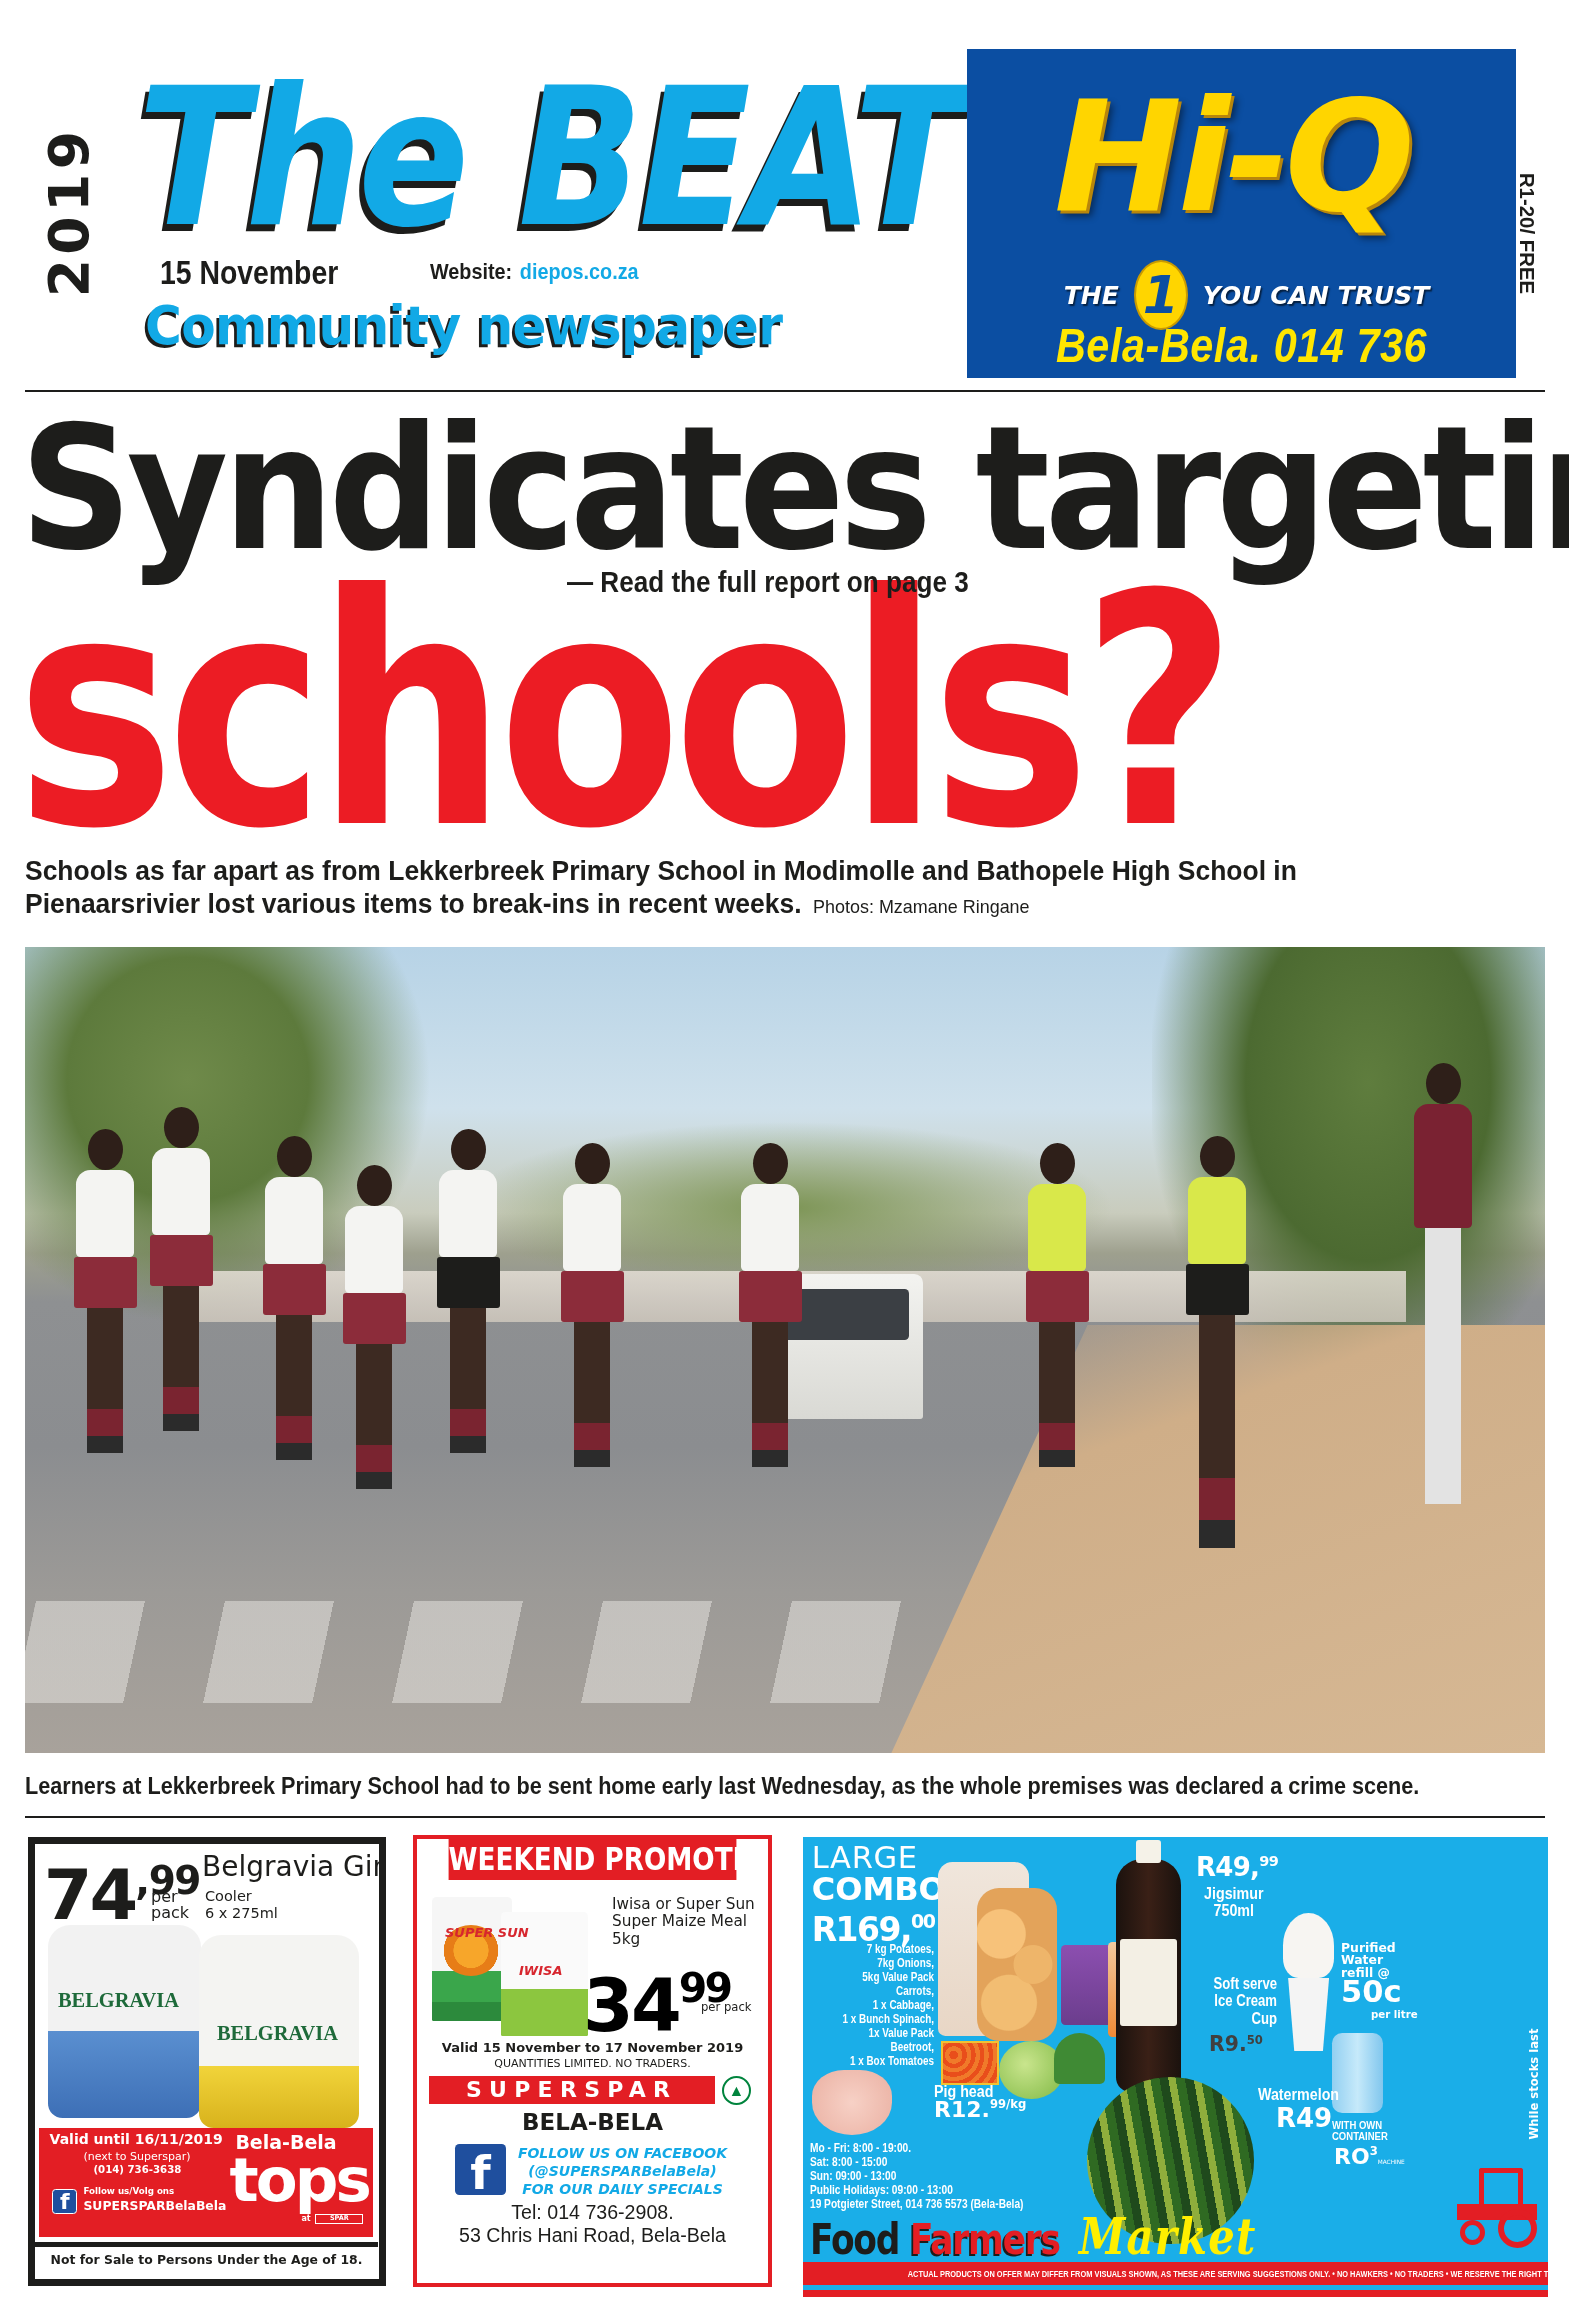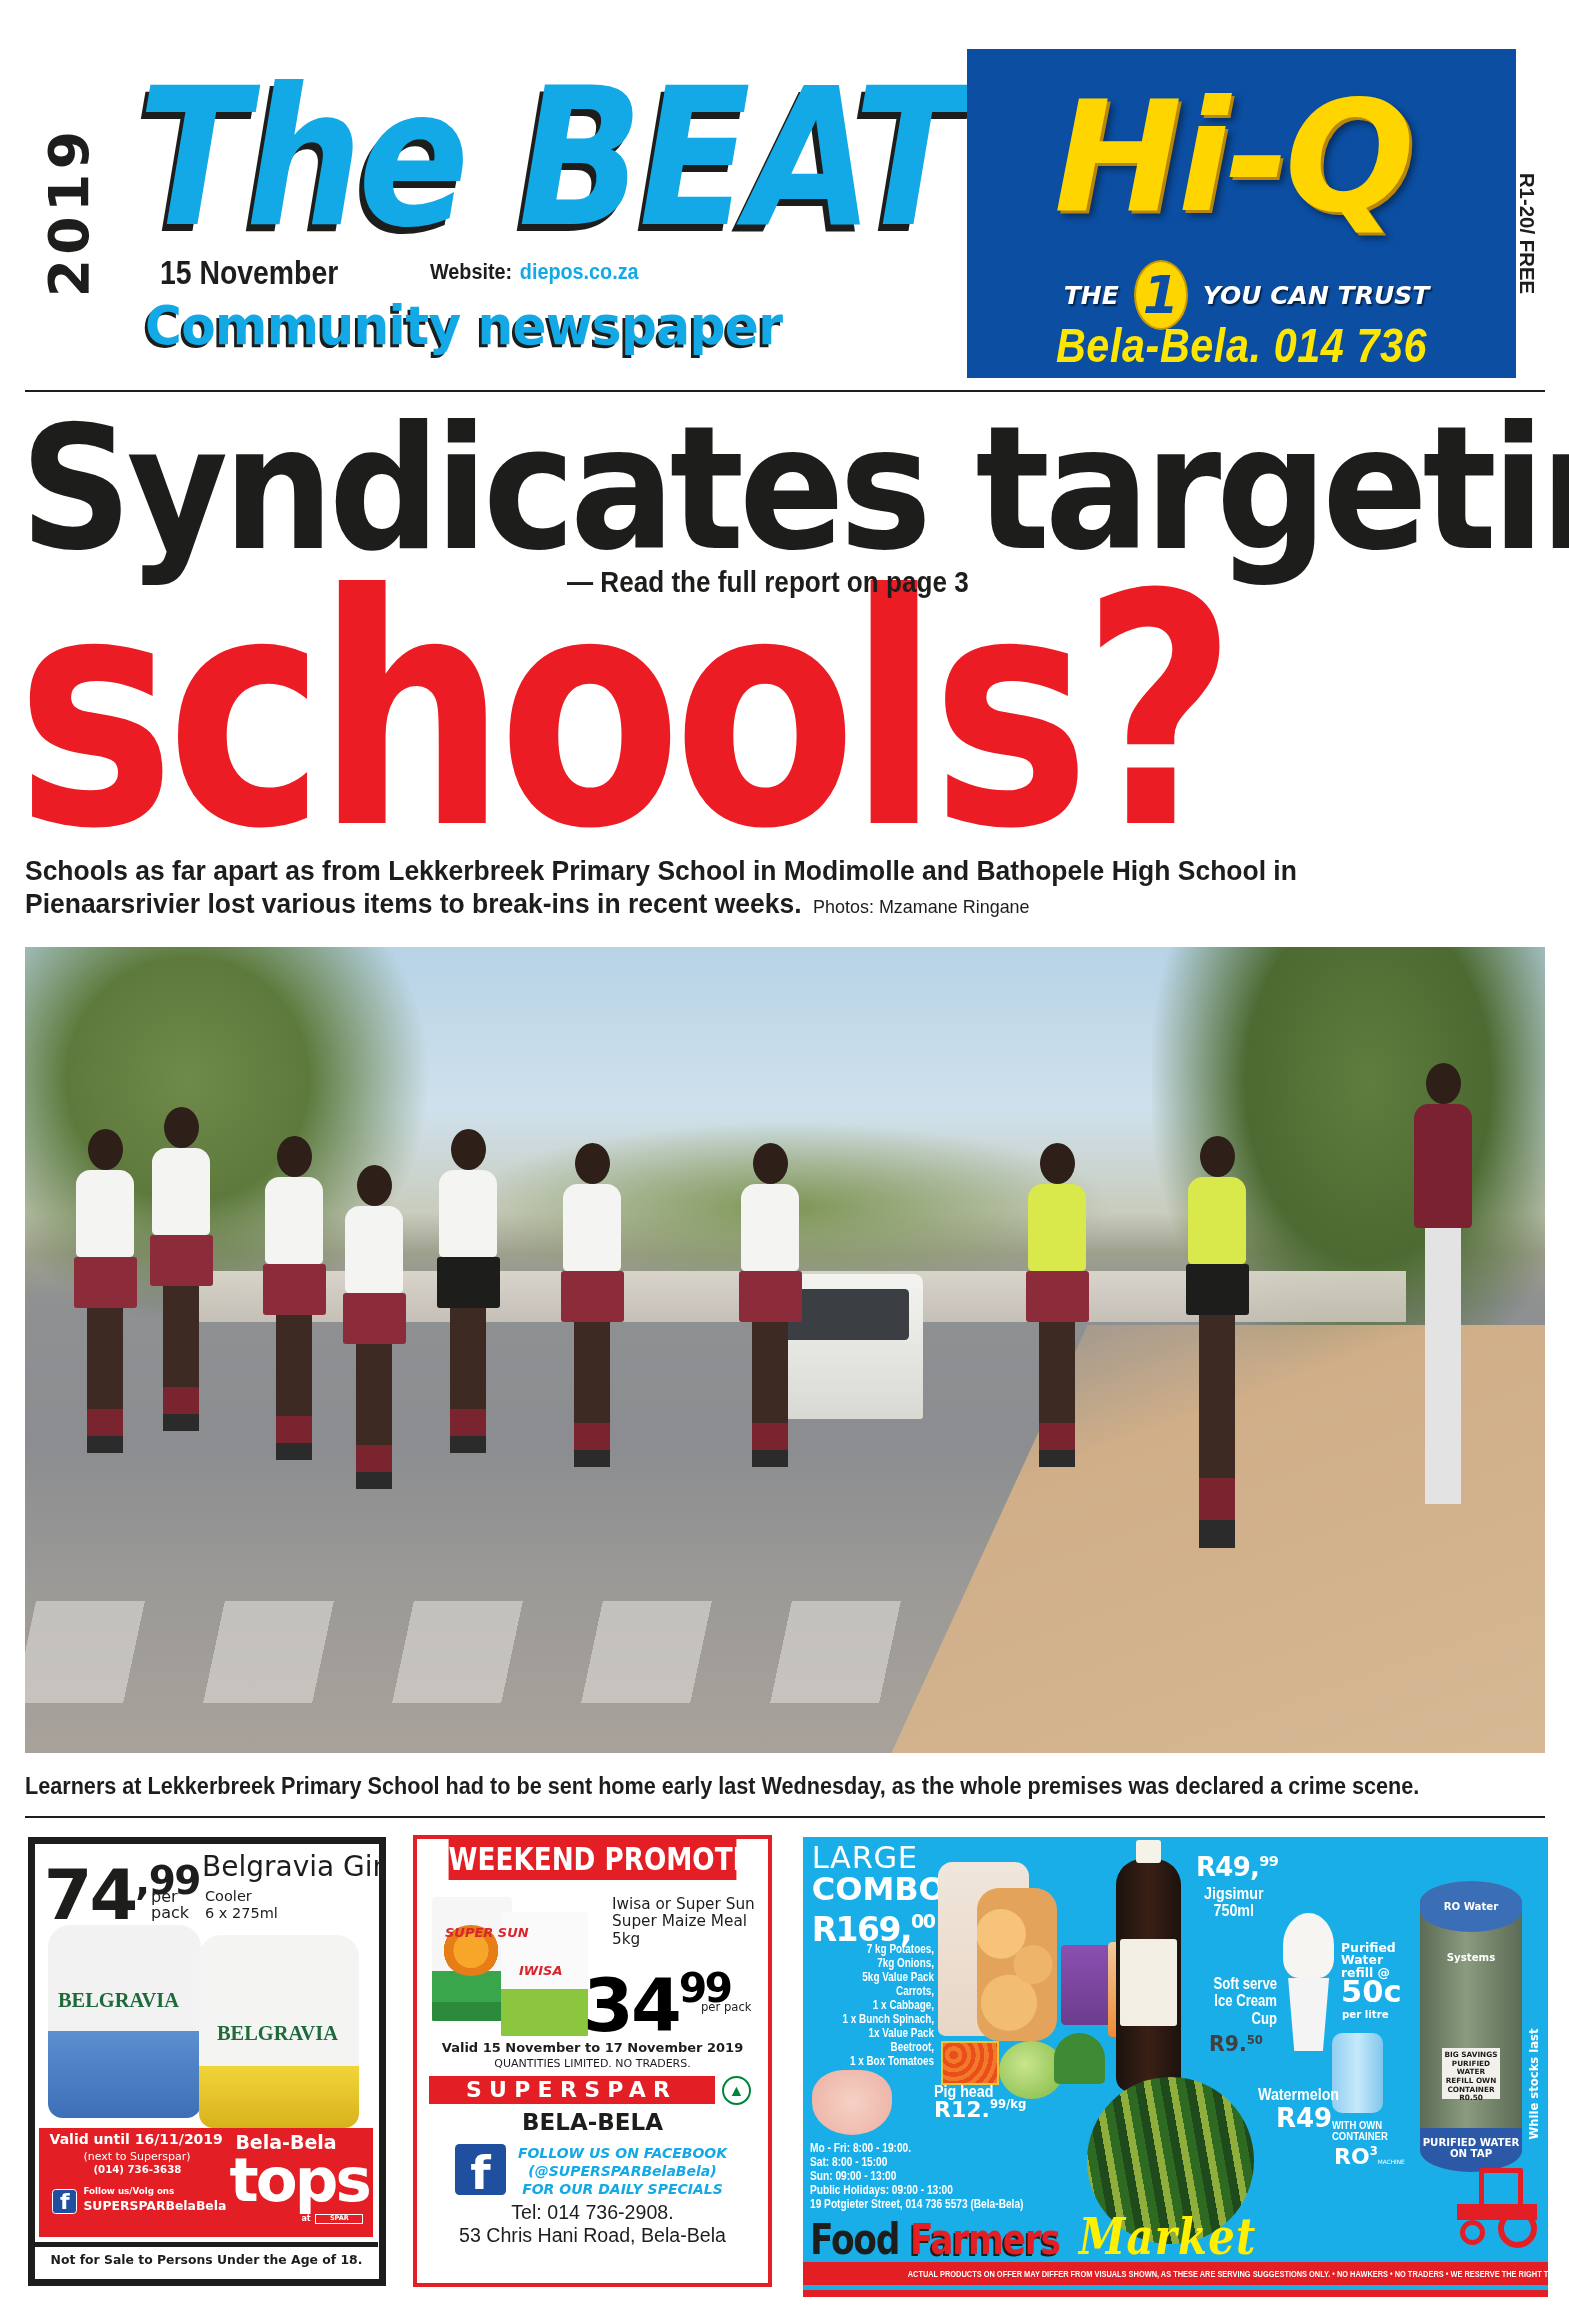--- a/index.html
+++ b/index.html
@@ -153,21 +153,21 @@
   .jig-price sup { font-size: 14.5px; vertical-align: 10.2px; }
   .jig-name { position:absolute; left: 398px; top: 48px; font-family:"Liberation Sans", sans-serif; font-weight:700; font-size: 17.4px; line-height: 17.4px; color:#fff; text-align:center; transform: scaleX(0.82); transform-origin:left top; }
   .soft-text { position:absolute; left: 387px; top: 138px; width: 87px; text-align:right; font-family:"Liberation Sans", sans-serif; font-weight:700; font-size: 16px; line-height: 17.4px; color:#fff; transform: scaleX(0.82); transform-origin:right top; }
   .soft-price { position:absolute; left: 406px; top: 195px; font-family:"DejaVu Sans", sans-serif; font-weight:900; font-size: 20.4px; color:#404040; }
   .soft-price sup { font-size: 11.6px; vertical-align: 7.3px; }
   .icecream { position:absolute; left: 480px; top: 76px; width: 51px; height: 145px; }
   .icecream .swirl { width: 51px; height: 65px; background:#f7f5f2; border-radius: 50% 50% 30% 30%; }
   .icecream .cup { width: 41px; margin-left: 5.1px; height: 73px; background:#f4f4f4; clip-path: polygon(0 0, 100% 0, 85% 100%, 15% 100%); }
   .water-text { position:absolute; left: 538px; top: 105px; font-family:"DejaVu Sans", sans-serif; font-weight:900; font-size: 12.4px; line-height: 12.4px; color:#fff; }
   .water-50 { position:absolute; left: 538px; top: 140px; font-family:"DejaVu Sans", sans-serif; font-weight:900; font-size: 30.5px; line-height: 30.5px; color:#fff; }
-  .water-per { position:absolute; left: 539px; top: 172px; font-family:"DejaVu Sans", sans-serif; font-weight:700; font-size: 10.2px; color:#fff; }
+  .water-per { position:absolute; left: 568px; top: 172px; font-family:"DejaVu Sans", sans-serif; font-weight:700; font-size: 10.2px; color:#fff; }
   .jug { position:absolute; left: 529px; top: 196px; width: 51px; height: 80px; background: linear-gradient(90deg,#9fd3f2,#d9f0fc,#8cc9ee); border-radius: 10.2px; opacity: .9; }
   .own-text { position:absolute; left: 529px; top: 282px; font-family:"Liberation Sans", sans-serif; font-weight:700; font-size: 11.6px; line-height: 11px; color:#fff; transform: scaleX(0.82); transform-origin:left top; }
   .ro3 { position:absolute; left: 531px; top: 307px; font-family:"DejaVu Sans", sans-serif; font-weight:900; font-size: 22px; color:#fff; }
   .ro3 sup { font-size: 11.6px; vertical-align: 8.7px; }
   .ro3 small { font-size: 5.8px; font-weight: 400; }
   .tank { position:absolute; left: 617px; top: 44px; width: 102px; height: 291px; border-radius: 51px / 22px; background: linear-gradient(90deg,#5c6b55,#8a9b7f 45%,#5c6b55); }
   .tank-top { position:absolute; left: 0; top: 0; width: 102px; height: 51px; border-radius: 51px / 22px; background:#3a6fb8; color:#fff; font-family:"DejaVu Sans", sans-serif; font-weight:900; font-size: 10.2px; text-align:center; line-height: 51px; }
   .tank-band { position:absolute; left: 0; bottom: 0; width: 102px; height: 44px; border-radius: 0 0 51px 51px / 0 0 22px 22px; background:#2c58a8; color:#fff; font-family:"DejaVu Sans", sans-serif; font-weight:900; font-size: 10.2px; text-align:center; line-height: 11.6px; padding-top: 8.7px; }
   .tank-sign { position:absolute; left: 22px; top: 167px; width: 58px; height: 51px; background:#f2f0ea; color:#1d1d1b; font-family:"DejaVu Sans", sans-serif; font-weight:900; font-size: 7.3px; text-align:center; line-height: 8.7px; padding-top: 2.9px; }
   .stocks { position:absolute; left: 718px; top: 145px; width: 26px; height: 204px; display:flex; align-items:center; justify-content:center; }
@@ -389,25 +389,20 @@
         <div class="cup"></div>
       </div>
 
     <div class="water-text" style="width:73px">Purified Water refill @</div>
     <div class="water-50">50c</div>
     <div class="water-per">per litre</div>
     <div class="jug"></div>
     <div class="own-text" style="width:80px">WITH OWN CONTAINER</div>
     <div class="ro3"><span>RO</span><sup>3</sup><small>MACHINE</small></div>
 
-    <div class="tank">
-      <div class="tank-top">RO Water Systems</div>
-      <div class="tank-sign">BIG SAVINGS PURIFIED WATER REFILL OWN CONTAINER R0.50</div>
-      <div class="tank-band">PURIFIED WATER ON TAP</div>
-    </div>
     <div class="stocks">
         <span>While stocks last</span>
       </div>
 
     <div class="pig"></div>
     <div class="pig-text">Pig head</div>
     <div class="pig-price"><span>R12.</span><sup>99</sup><sup>/kg</sup></div>
 
     <div class="melon"></div>
     <div class="melon-text">Watermelon</div>

